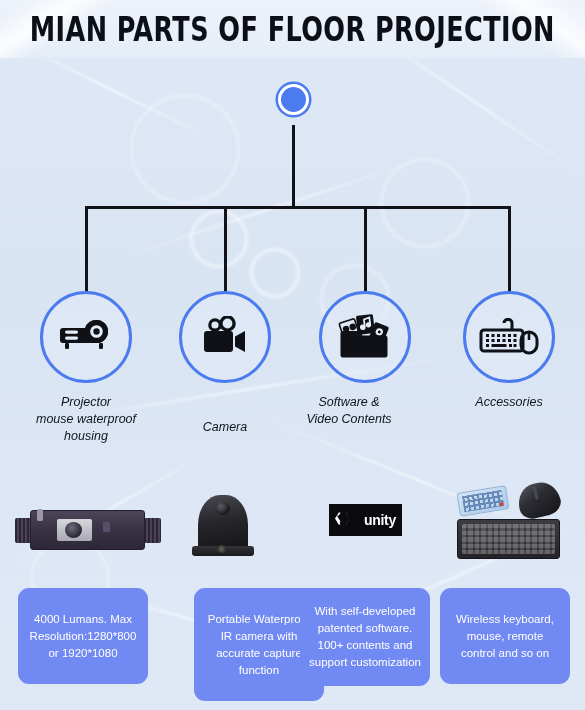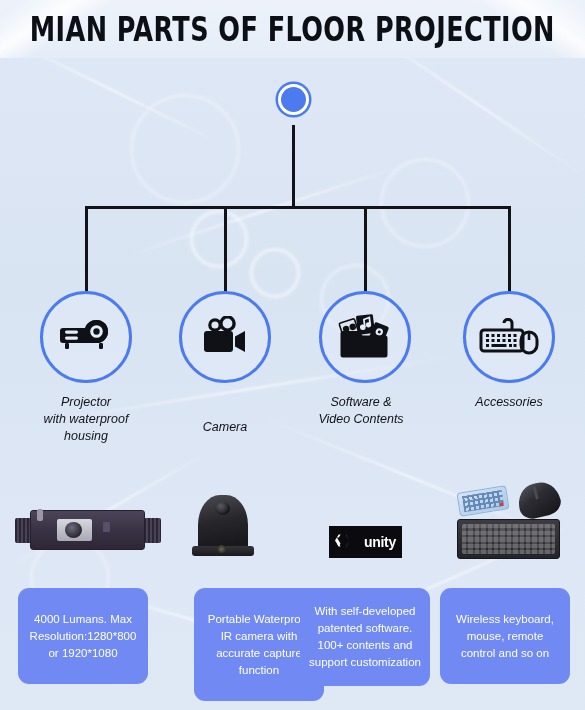--- a/index.html
+++ b/index.html
@@ -148,21 +148,21 @@
     background: linear-gradient(180deg, #333338 0%, #1a1a1e 100%);
   }
   .cam-screw {
     position: absolute; left: 217px; top: 545px;
     width: 9px; height: 8px; border-radius: 50%;
     background: radial-gradient(circle, #6b6656 0%, #2a2824 80%);
   }
 
   
   .unity-box {
-    position: absolute; left: 329px; top: 526px;
+    position: absolute; left: 329px; top: 504px;
     width: 73px; height: 32px;
     background: #0b0b0f;
     display: flex; align-items: center; justify-content: center; gap: 12px;
   }
   .unity-word {
     color: #fff; font-size: 14px; font-weight: 700; letter-spacing: -.3px;
   }
 
   
   .remote {
@@ -332,27 +332,27 @@
             <rect x="35.5" y="30" width="3" height="3"></rect>
         </g>
         <path d="M51 18c4.4 0 8 3.6 8 8v5c0 4.4-3.6 8-8 8s-8-3.6-8-8v-5c0-4.4 3.6-8 8-8z" fill="none" stroke="#101116" stroke-width="3"></path>
         <path d="M51 18v8" stroke="#101116" stroke-width="2.6"></path>
       </svg>
     </span>
   </div>
 
   <div class="node-label" style="left:1px; top:394px;">
     <div>Projector</div>
-    <div>with waterproof</div>
+    <div>mouse waterproof</div>
     <div>housing</div>
   </div>
   <div class="node-label" style="left:140px; top:394px;margin-top:25px;">
     <div>Camera</div>
   </div>
-  <div class="node-label" style="left:276px; top:394px;">
+  <div class="node-label" style="left:264px; top:394px;">
     <div>Software &amp;</div>
     <div>Video Contents</div>
   </div>
   <div class="node-label" style="left:424px; top:394px;">
     <div>Accessories</div>
   </div>
 
   <div class="photo">
     <div class="proj-vent-l"></div>
     <div class="proj-vent-r"></div>

